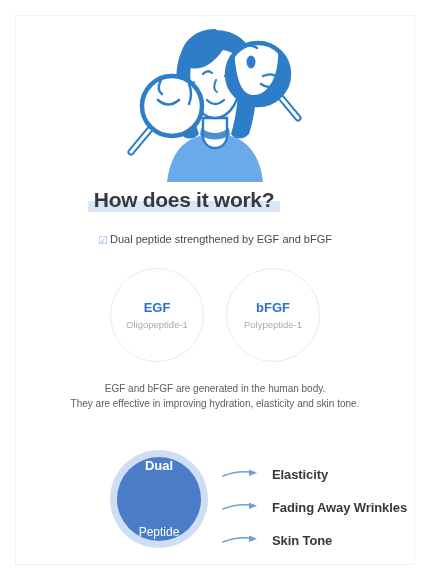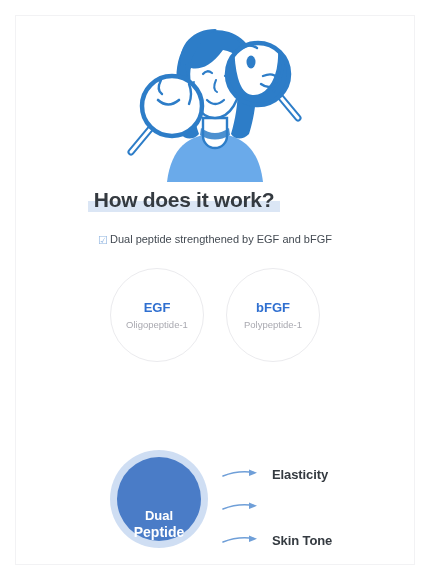--- a/index.html
+++ b/index.html
@@ -164,31 +164,31 @@
     position: absolute;
     left: 117px;
     top: 7px;
     width: 84px;
     height: 84px;
     border-radius: 50%;
     background: #4a7cc7;
     display: flex;
     flex-direction: column;
     align-items: center;
-    justify-content: flex-end;
+    justify-content: space-between;
     color: #ffffff;
   }
   .dual-core .d1 {
     font-size: 13px;
     font-weight: bold;
     line-height: 17px;
   }
   .dual-core .d2 {
-    font-size: 14px;
-    font-weight: bold;
+    font-size: 12px;
+    font-weight: normal;
     line-height: 17px;
   }
 
   .benefits {
     position: absolute;
     left: 222px;
     top: 11px;
     width: 200px;
   }
   .benefit-row {
@@ -296,20 +296,24 @@
     <div class="pep-circle">
       <div class="pname">EGF</div>
       <div class="psub">Oligopeptide-1</div>
     </div>
     <div class="pep-circle">
       <div class="pname">bFGF</div>
       <div class="psub">Polypeptide-1</div>
     </div>
   </div>
 
+  <div class="body-copy">
+    <div>EGF and bFGF are generated in the human body.</div>
+    <div>They are effective in improving hydration, elasticity and skin tone.</div>
+  </div>
 
   <div class="diagram">
     <div class="dual-halo"></div>
     <div class="dual-core">
       <div class="d1">Dual</div>
       <div class="d2">Peptide</div>
     </div>
 
     <div class="benefits">
       <div class="benefit-row">
@@ -317,20 +321,21 @@
           <path d="M1 8 Q16 2 32 4.5" fill="none" stroke="#6f9fd8" stroke-width="1.6" stroke-linecap="round"></path>
           <path d="M27 1.5 L35 4.8 L27 8" fill="#6f9fd8"></path>
         </svg>
         <span class="blabel">Elasticity</span>
       </div>
       <div class="benefit-row">
         <svg class="arrow" viewBox="0 0 38 12">
           <path d="M1 8 Q16 2 32 4.5" fill="none" stroke="#6f9fd8" stroke-width="1.6" stroke-linecap="round"></path>
           <path d="M27 1.5 L35 4.8 L27 8" fill="#6f9fd8"></path>
         </svg>
+        <span class="blabel">Fading Away Wrinkles</span>
       </div>
       <div class="benefit-row">
         <svg class="arrow" viewBox="0 0 38 12">
           <path d="M1 8 Q16 2 32 4.5" fill="none" stroke="#6f9fd8" stroke-width="1.6" stroke-linecap="round"></path>
           <path d="M27 1.5 L35 4.8 L27 8" fill="#6f9fd8"></path>
         </svg>
         <span class="blabel">Skin Tone</span>
       </div>
     </div>
   </div>

